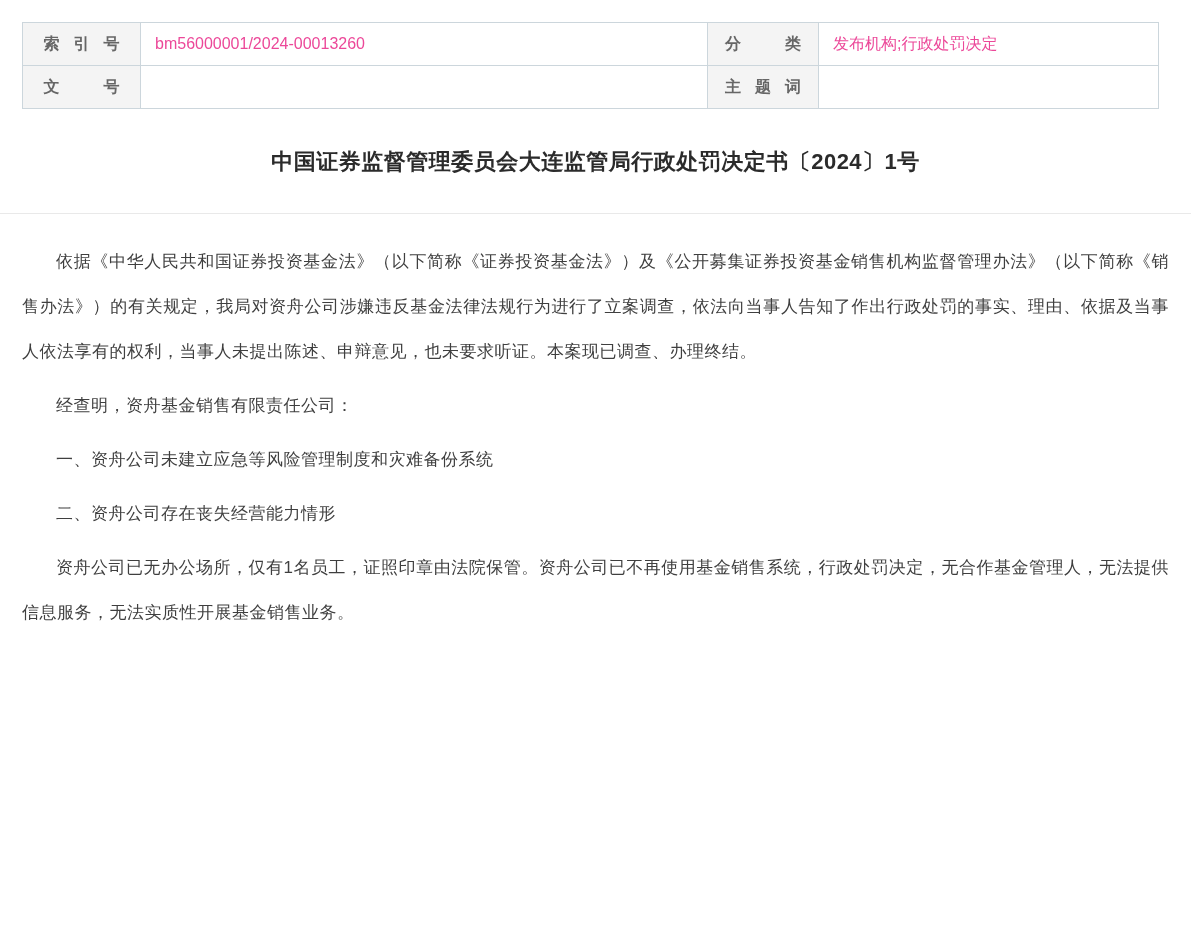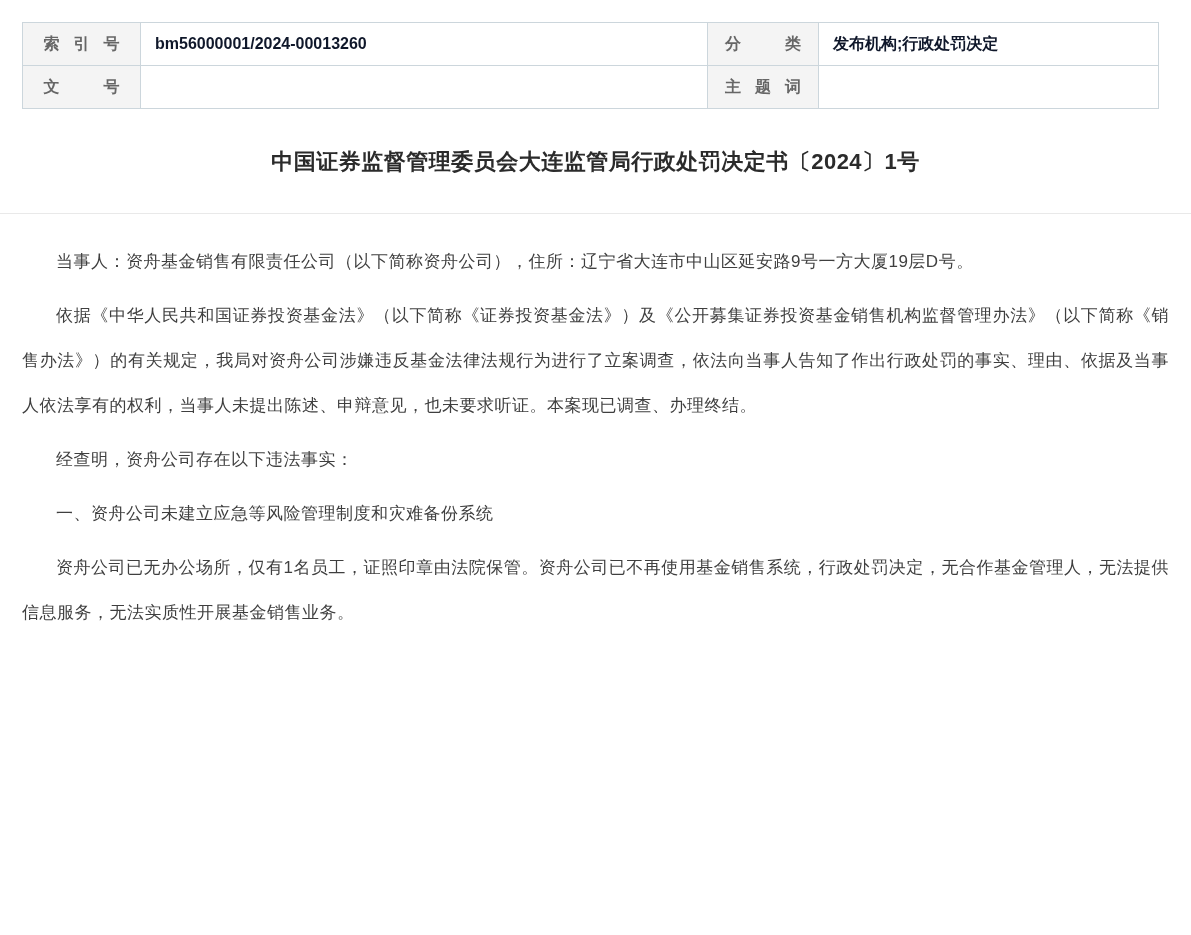--- a/index.html
+++ b/index.html
@@ -27,21 +27,21 @@
     overflow: hidden;
     white-space: nowrap;
   }
   td.lbl {
     background: #f4f4f4;
     color: #666666;
     font-weight: bold;
     text-align: center;
     padding: 0 10px;
   }
-  td.val { color: #0f172a; font-weight: bold; }
+  td.val { color: #ec4899; }
   .jlabel {
     display: inline-block;
     width: 76px;
     text-align: justify;
     text-align-last: justify;
     white-space: nowrap;
   }
 
   
   .doc-title {
@@ -98,20 +98,20 @@
       <td class="val"></td>
     </tr>
   </tbody>
     </table>
 
   <h1 class="doc-title">中国证券监督管理委员会大连监管局行政处罚决定书〔2024〕1号</h1>
 
   <div class="title-divider"></div>
 
   <div class="body-text">
-      <p>当事人：资舟基金销售有限责任公司（以下简称资舟公司），住所：辽宁省大连市中山区延安路9号一方大厦19层D号。</p>
       <p>依据《中华人民共和国证券投资基金法》（以下简称《证券投资基金法》）及《公开募集证券投资基金销售机构监督管理办法》（以下简称《销售办法》）的有关规定，我局对资舟公司涉嫌违反基金法律法规行为进行了立案调查，依法向当事人告知了作出行政处罚的事实、理由、依据及当事人依法享有的权利，当事人未提出陈述、申辩意见，也未要求听证。本案现已调查、办理终结。</p>
-      <p>经查明，资舟公司存在以下违法事实：</p>
+      <p>经查明，资舟基金销售有限责任公司：</p>
       <p>一、资舟公司未建立应急等风险管理制度和灾难备份系统</p>
+      <p>二、资舟公司存在丧失经营能力情形</p>
       <p>资舟公司已无办公场所，仅有1名员工，证照印章由法院保管。资舟公司已不再使用基金销售系统，行政处罚决定，无合作基金管理人，无法提供信息服务，无法实质性开展基金销售业务。</p>
     </div>
 
 </div>
 
 </body></html>

